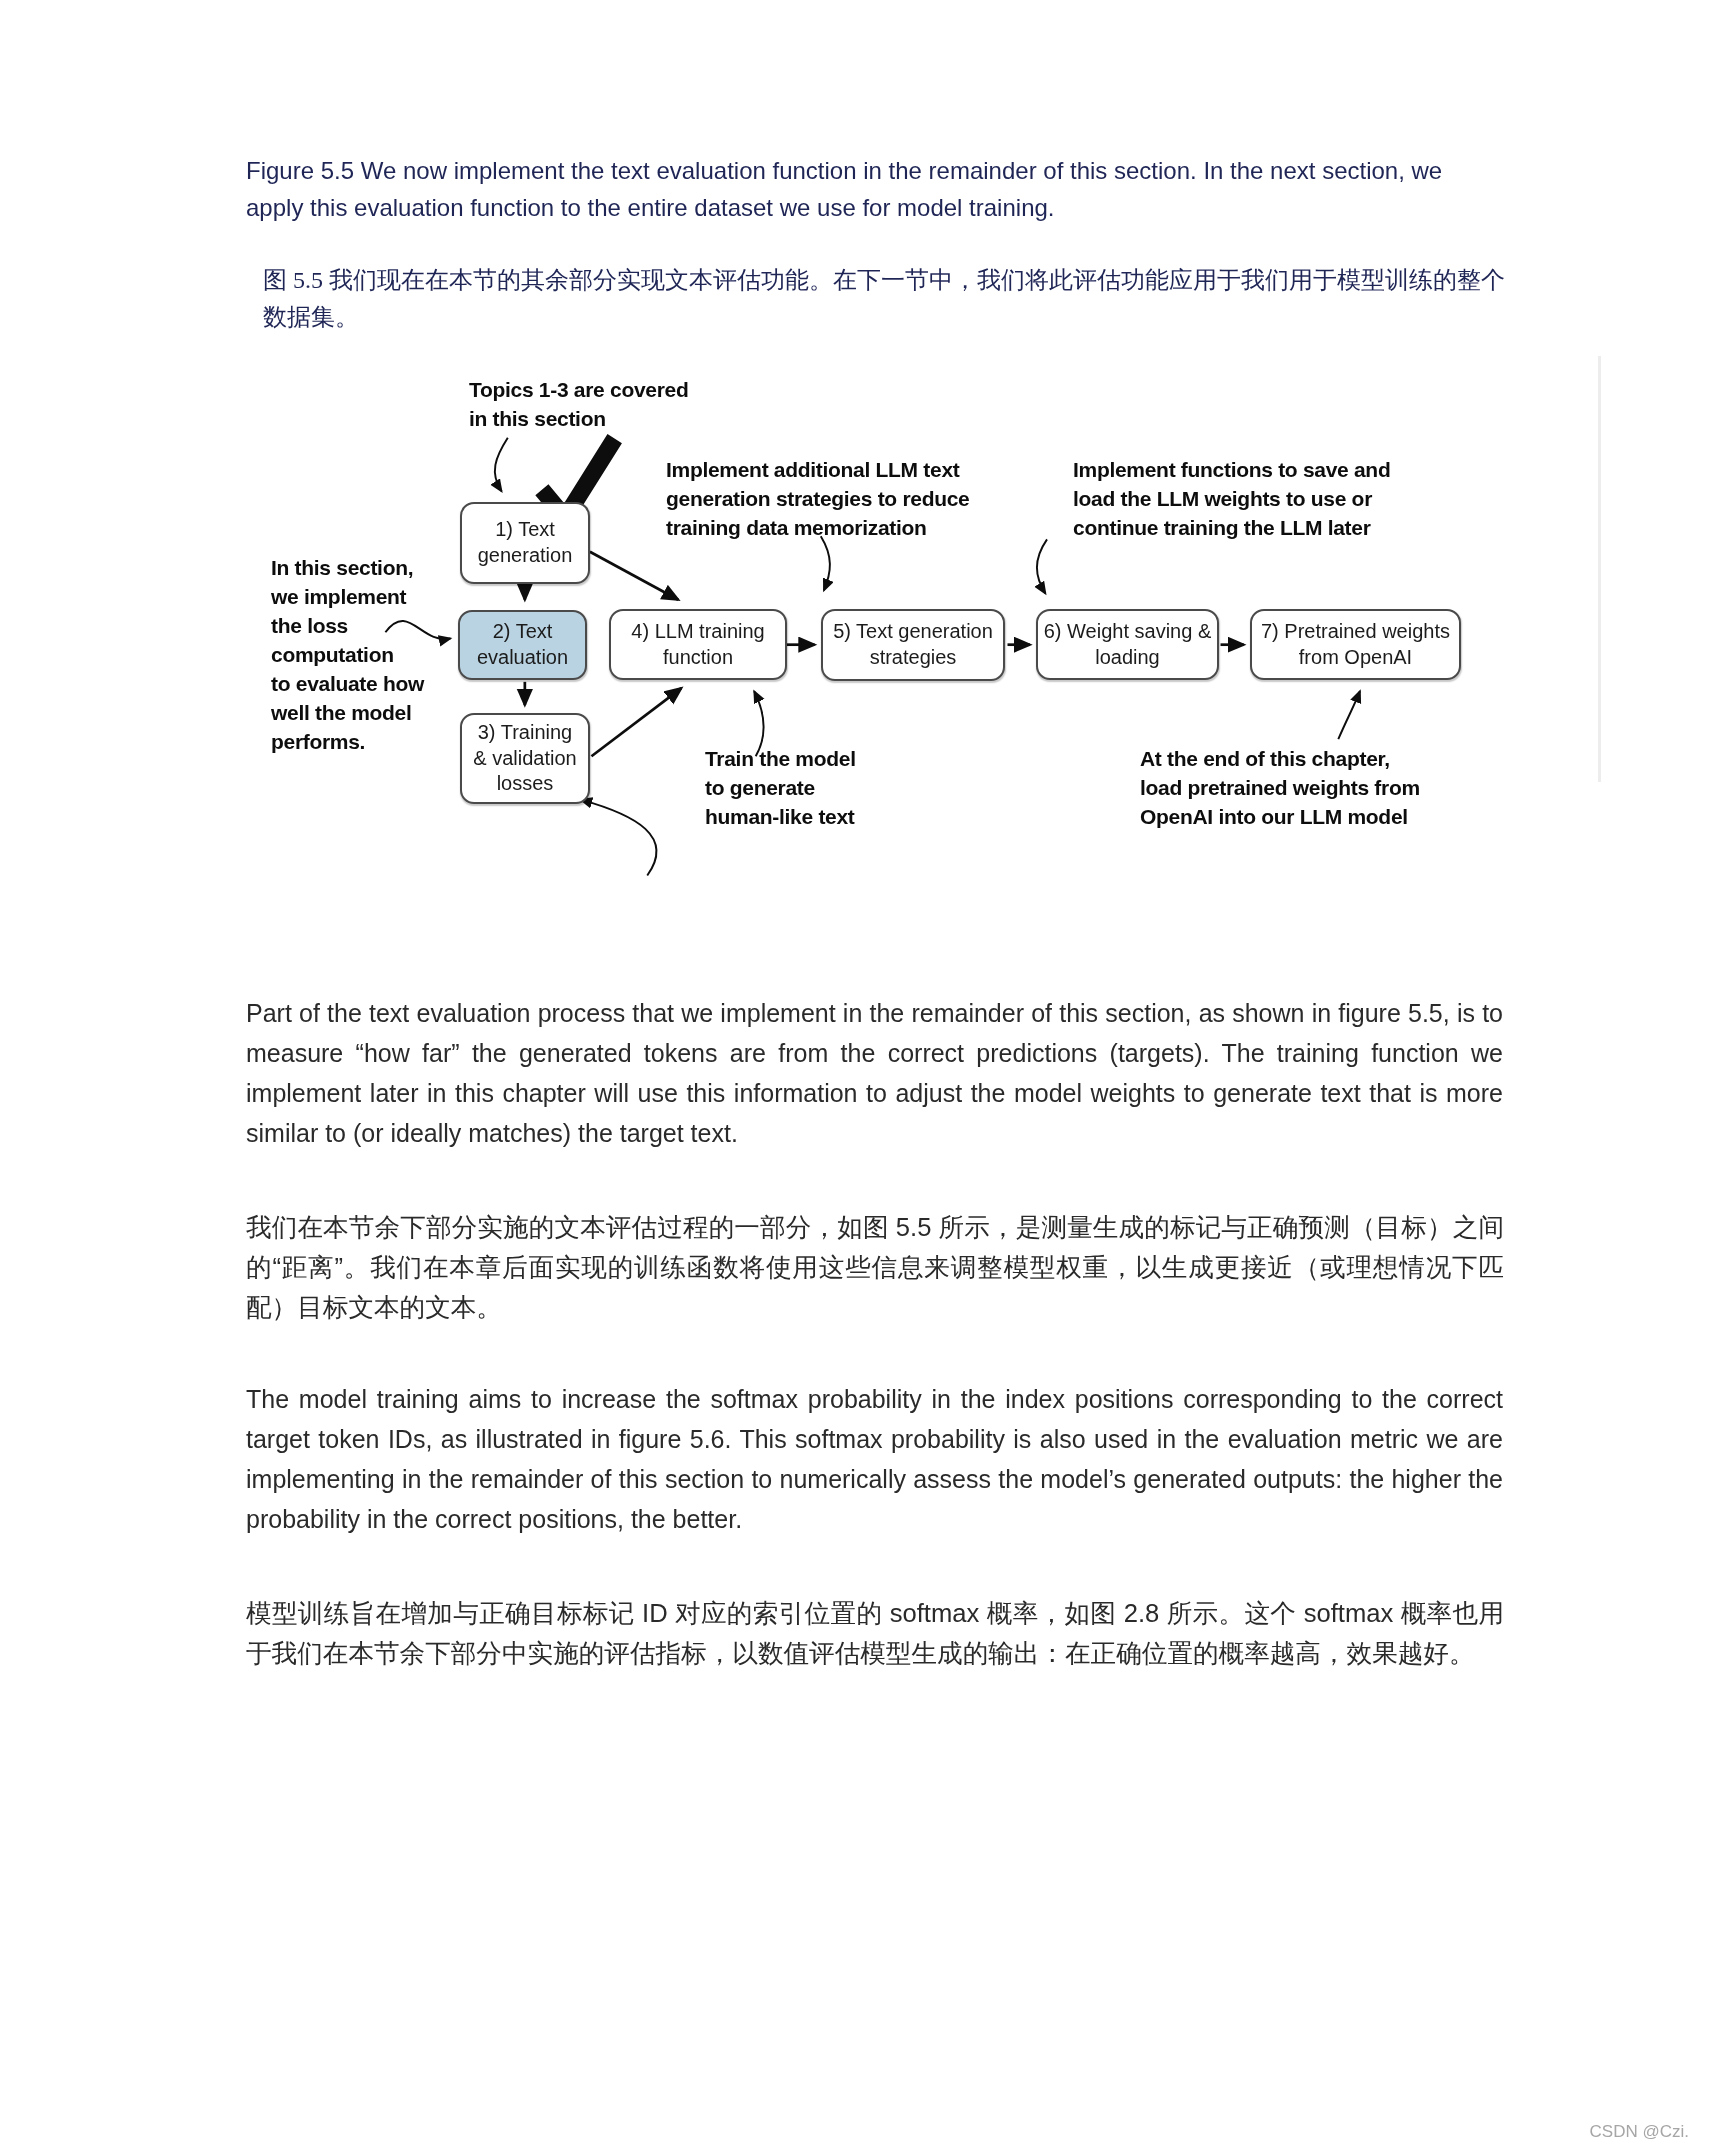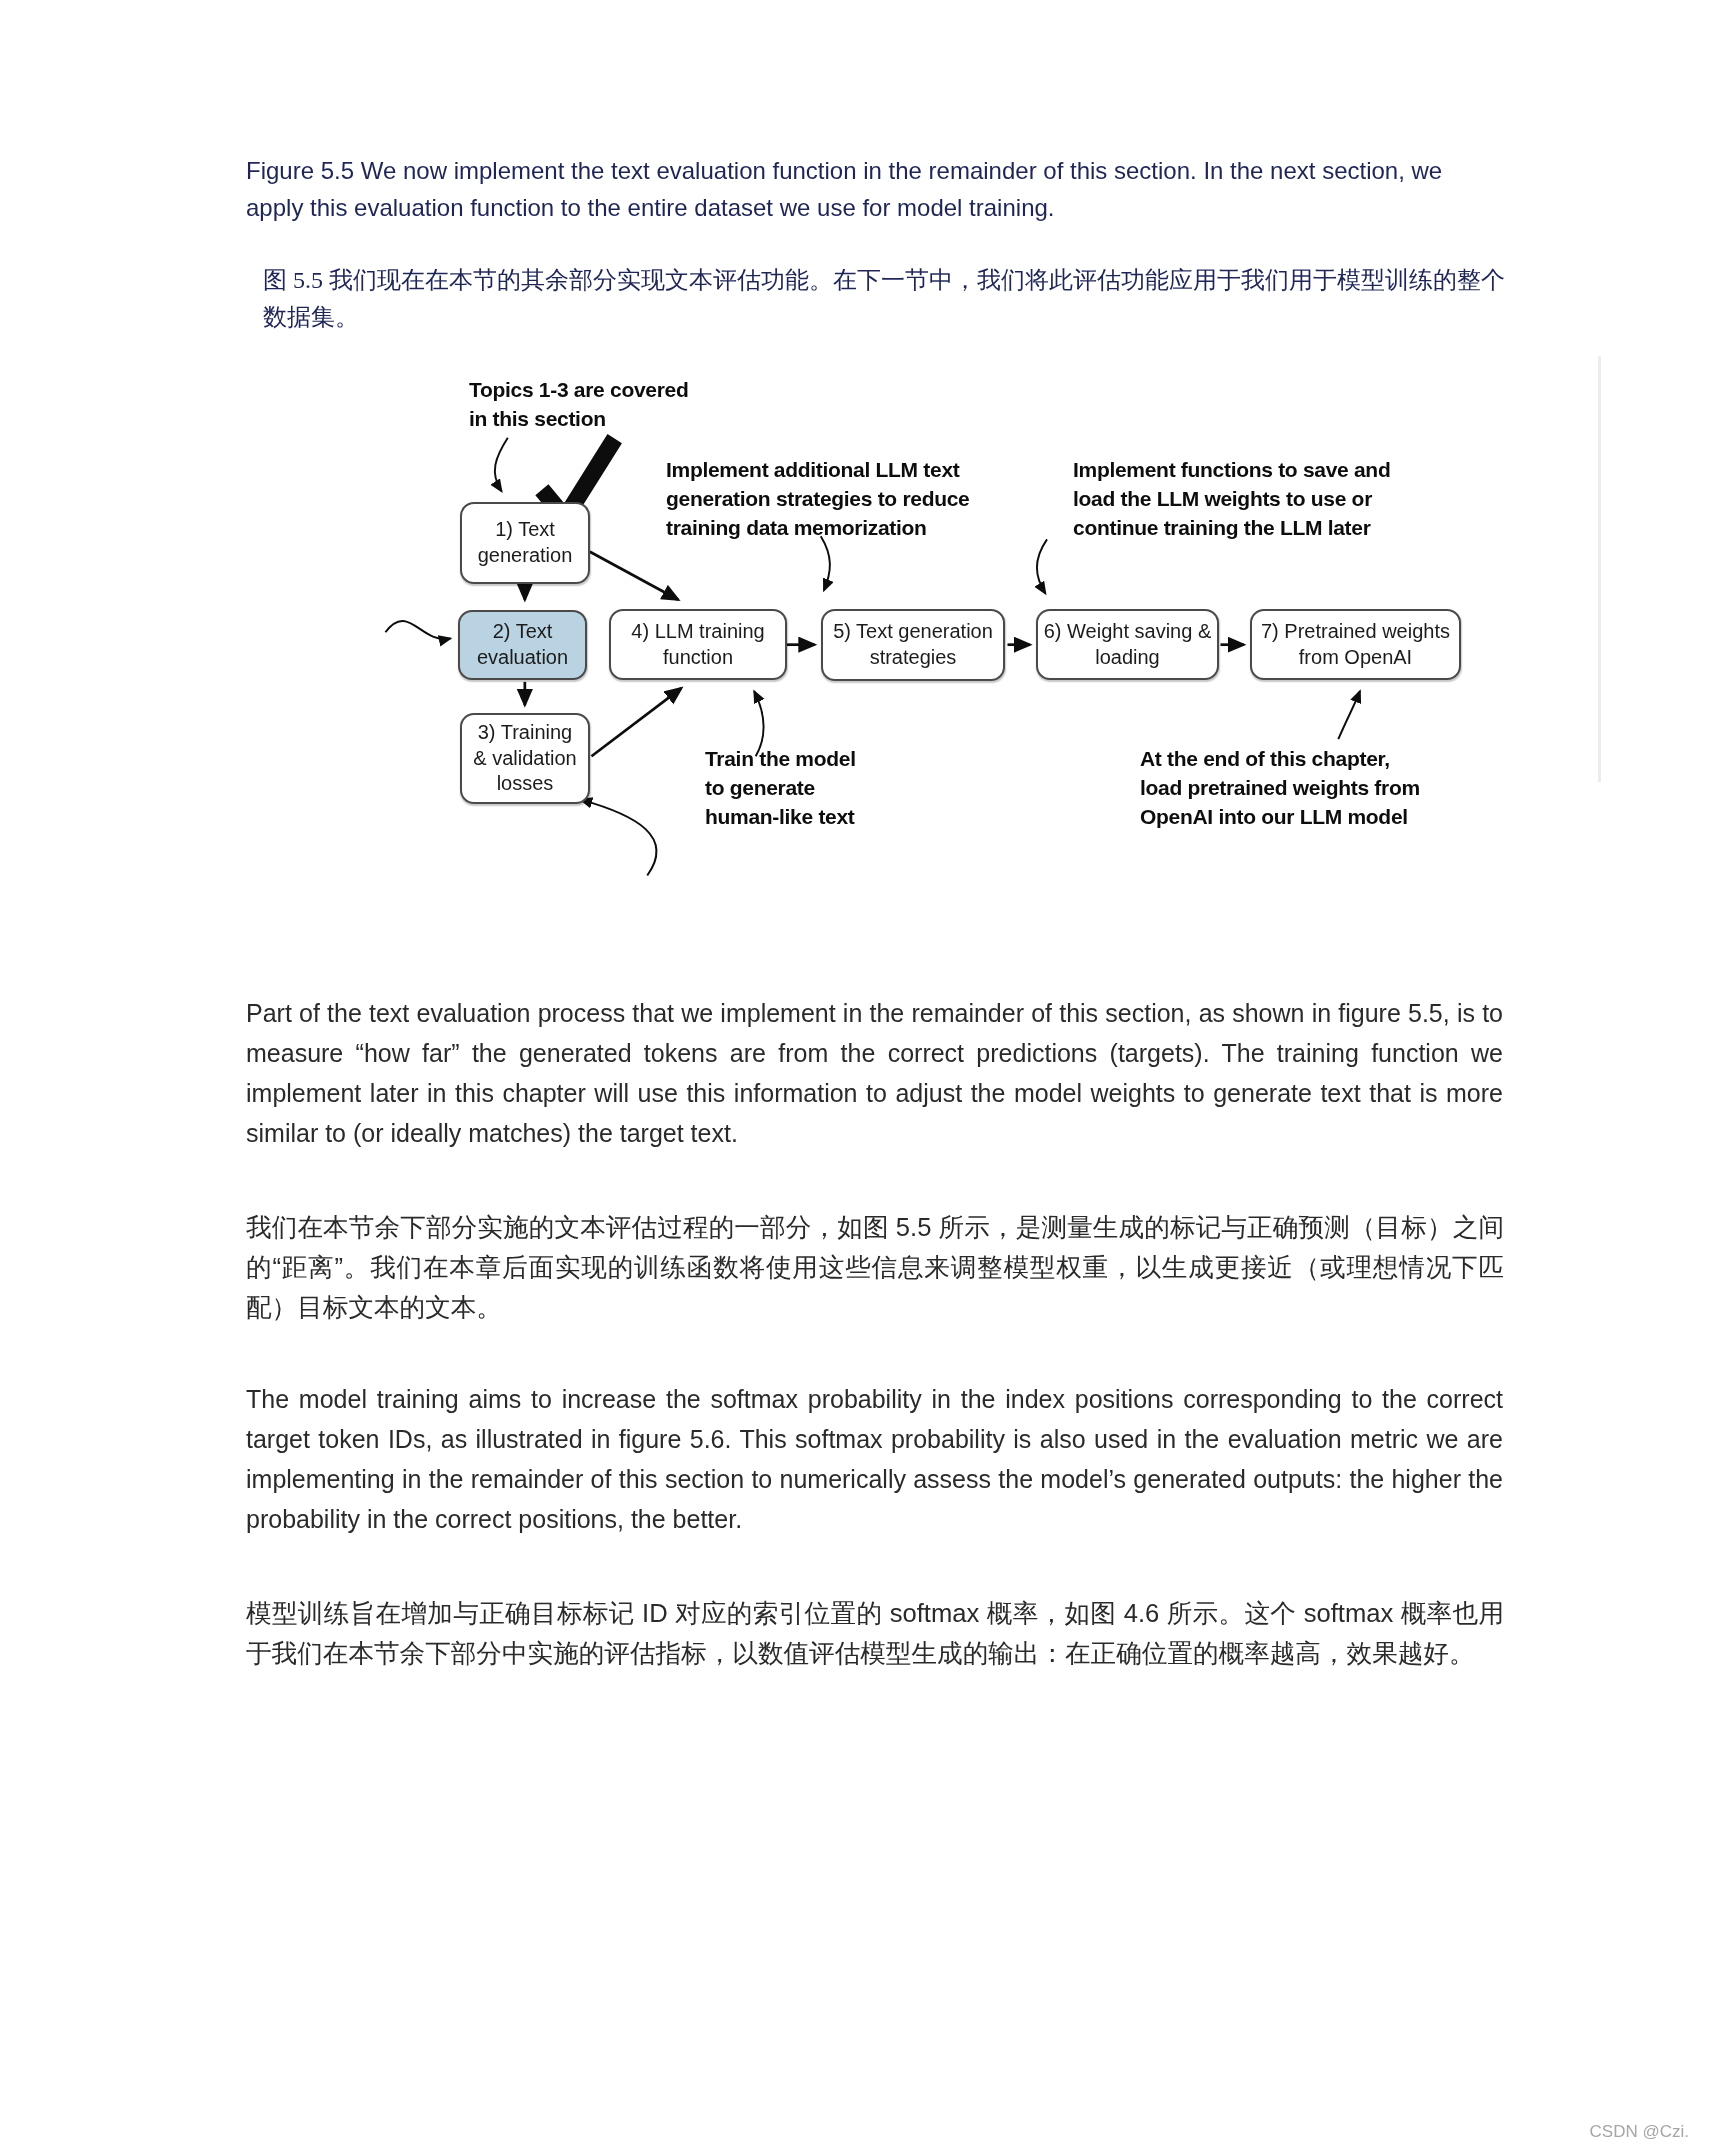--- a/index.html
+++ b/index.html
@@ -78,20 +78,27 @@
     </svg>
 
     <div class="ann" style="left:237px; top:11px;">Topics 1-3 are covered
 in this section</div>
     <div class="ann" style="left:434px; top:91px;">Implement additional LLM text
 generation strategies to reduce
 training data memorization</div>
     <div class="ann" style="left:841px; top:91px;">Implement functions to save and
 load the LLM weights to use or
 continue training the LLM later</div>
+    <div class="ann" style="left:39px; top:189px;">In this section,
+we implement
+the loss
+computation
+to evaluate how
+well the model
+performs.</div>
     <div class="ann" style="left:473px; top:380px;">Train the model
 to generate
 human-like text</div>
     <div class="ann" style="left:908px; top:380px;">At the end of this chapter,
 load pretrained weights from
 OpenAI into our LLM model</div>
 
     <div class="fbox" style="left:228px; top:138px; width:130px; height:82px;">
       <span class="lbl">1) Text
 generation</span>
@@ -122,20 +129,20 @@
 from OpenAI</span>
     </div>
   </div>
 
   <p class="body-p en abs" style="left:246px; top:993px; width:1257px;">Part of the text evaluation process that we implement in the remainder of this section, as shown in figure 5.5, is to measure “how far” the generated tokens are from the correct predictions (targets). The training function we implement later in this chapter will use this information to adjust the model weights to generate text that is more similar to (or ideally matches) the target text.</p>
 
   <p class="body-p zh abs" style="left:246px; top:1207px; width:1258px;">我们在本节余下部分实施的文本评估过程的一部分，如图 5.5 所示，是测量生成的标记与正确预测（目标）之间的“距离”。我们在本章后面实现的训练函数将使用这些信息来调整模型权重，以生成更接近（或理想情况下匹配）目标文本的文本。</p>
 
   <p class="body-p en abs" style="left:246px; top:1379px; width:1257px;">The model training aims to increase the softmax probability in the index positions corresponding to the correct target token IDs, as illustrated in figure 5.6. This softmax probability is also used in the evaluation metric we are implementing in the remainder of this section to numerically assess the model’s generated outputs: the higher the probability in the correct positions, the better.</p>
 
-  <p class="body-p zh abs" style="left:246px; top:1593px; width:1258px;">模型训练旨在增加与正确目标标记 ID 对应的索引位置的 softmax 概率，如图 4.6 所示。这个 softmax 概率也用于我们在本节余下部分中实施的评估指标，以数值评估模型生成的输出：在正确位置的概率越高，效果越好。</p>
+  <p class="body-p zh abs" style="left:246px; top:1593px; width:1258px;">模型训练旨在增加与正确目标标记 ID 对应的索引位置的 softmax 概率，如图 2.8 所示。这个 softmax 概率也用于我们在本节余下部分中实施的评估指标，以数值评估模型生成的输出：在正确位置的概率越高，效果越好。</p>
 
   <div class="vline" style="left:1598px; top:356px; width:3.1px; height:426px;"></div>
 
   <div class="watermark" style="right:29px; top:2123px;">CSDN @Czi.</div>
 
 </div>
 
 
 </body></html>

